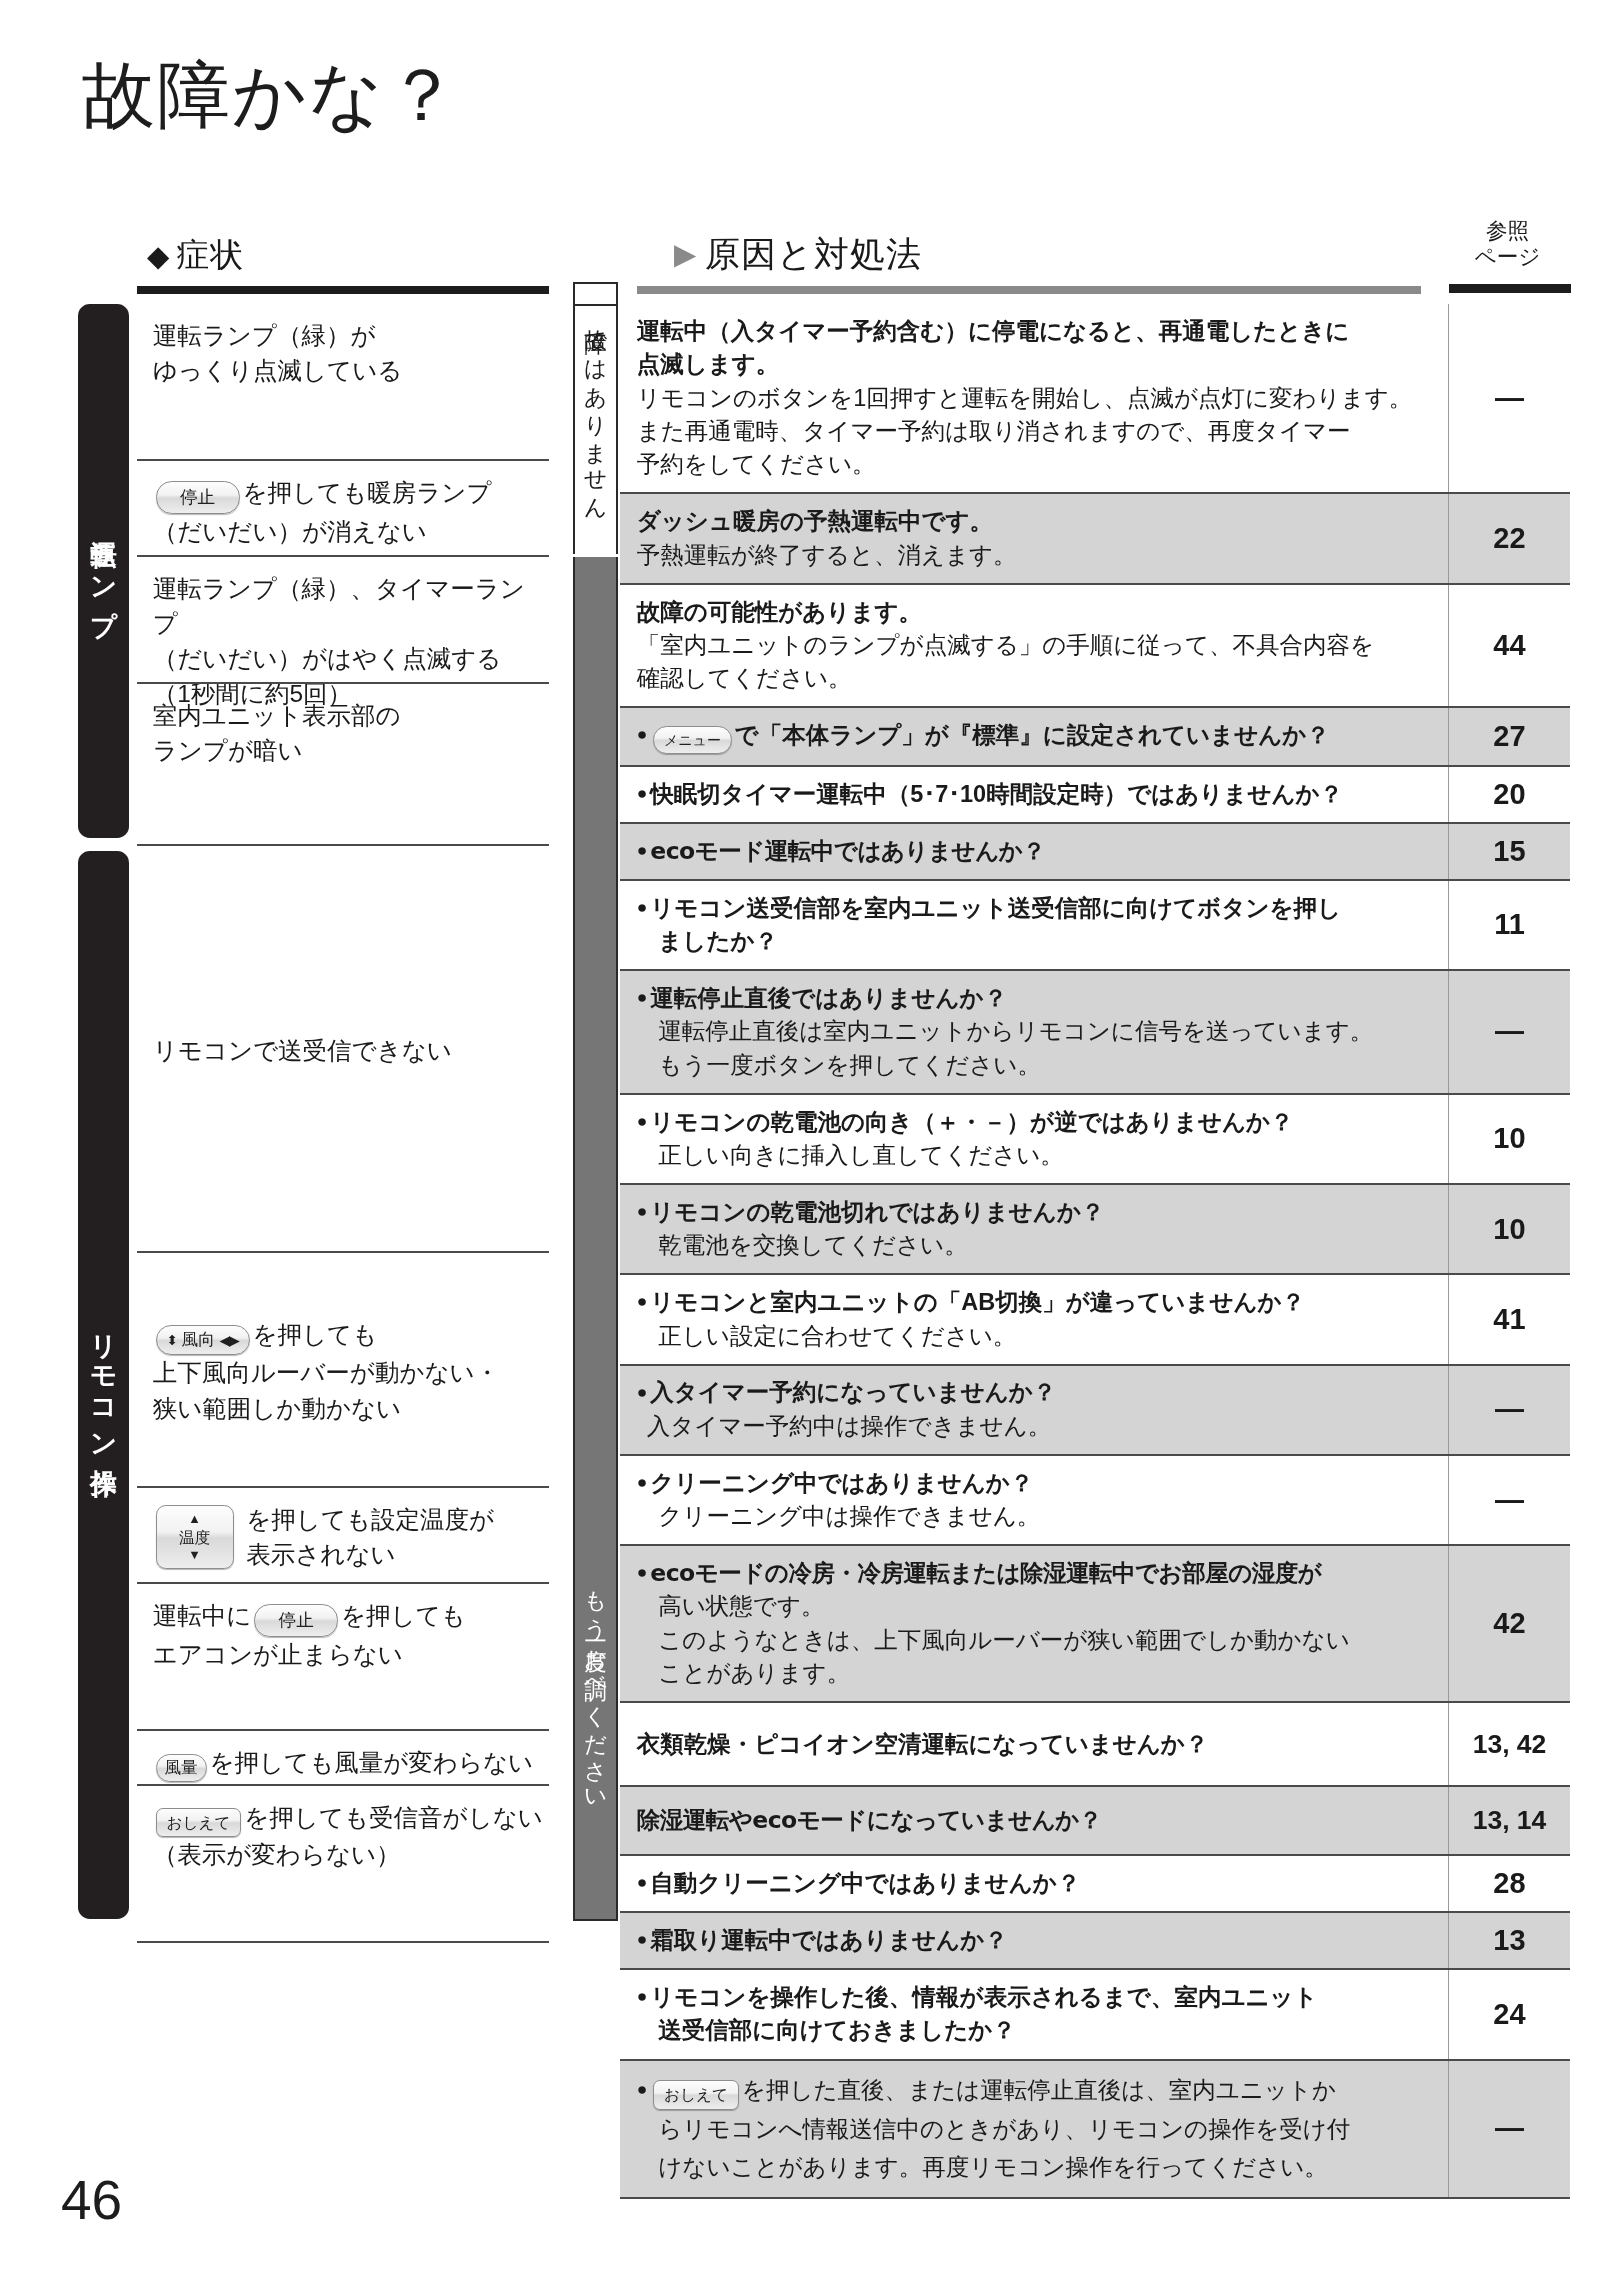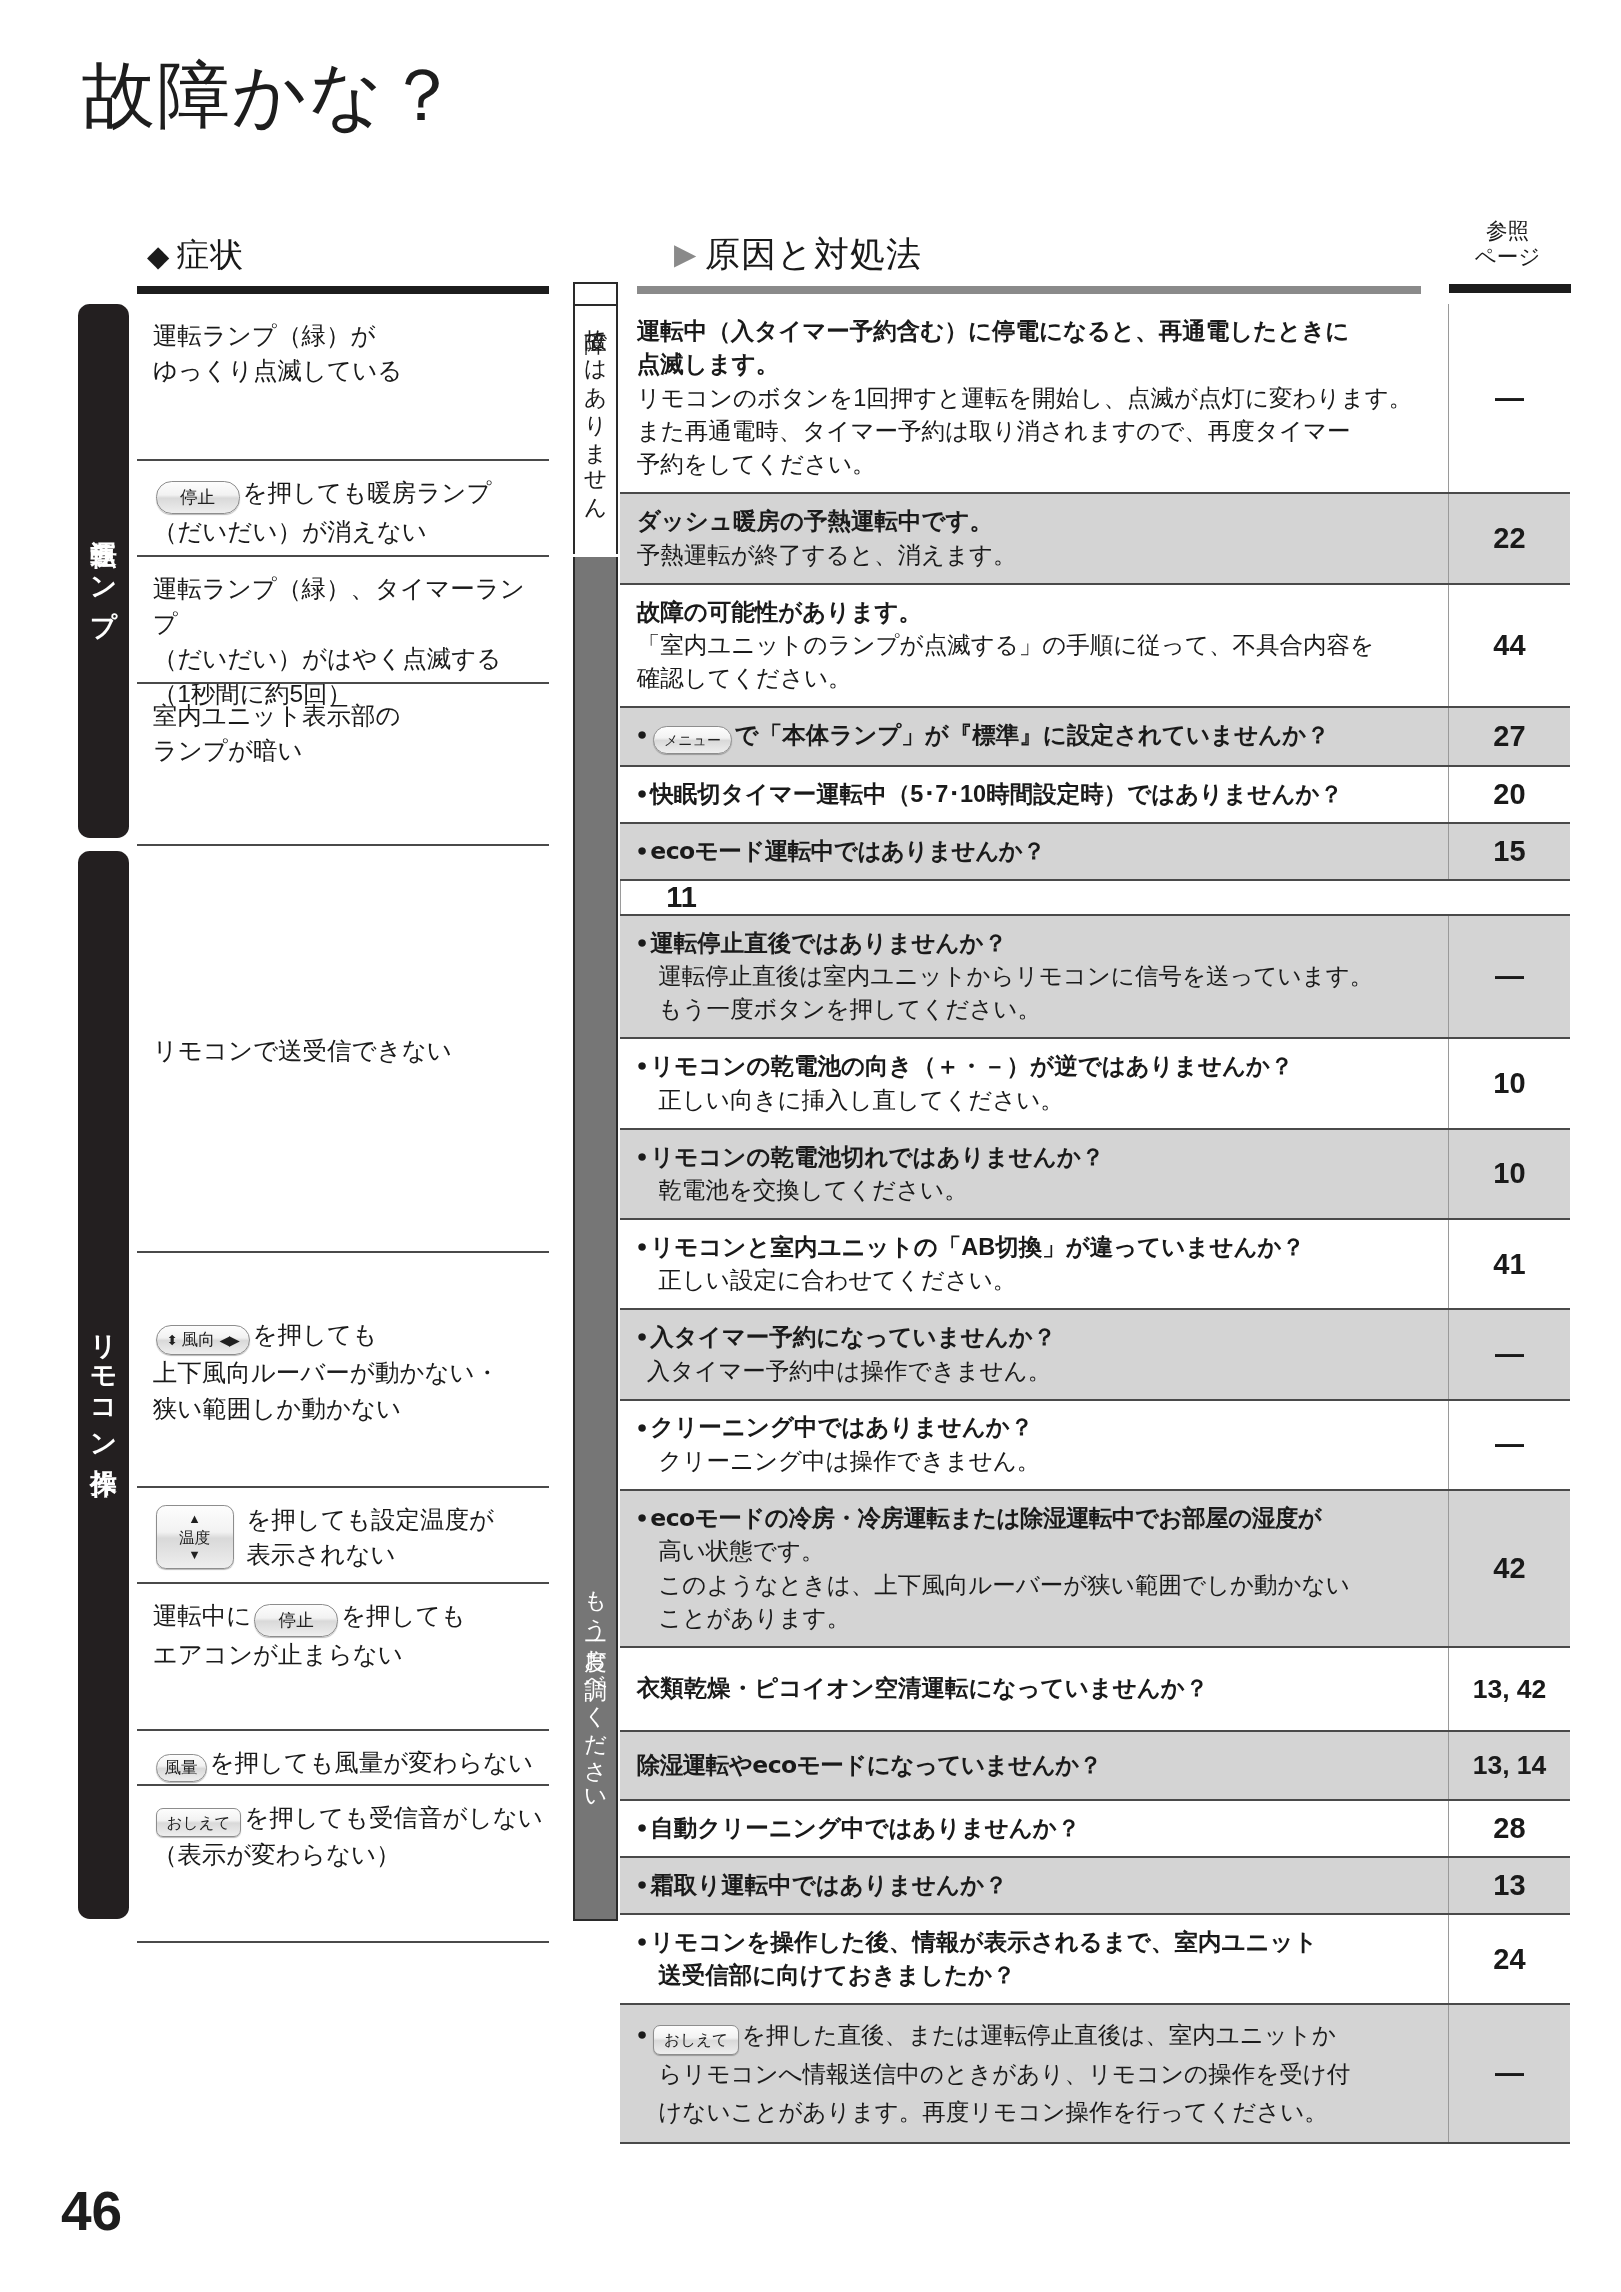--- a/index.html
+++ b/index.html
@@ -174,21 +174,21 @@
     border-radius: 9.8px; font-size: 14.7px;
   }
   .btn.temp .ar { display: block; font-size: 12.7px; line-height: 1; }
   .btn.temp .lb { display: block; font-size: 15.7px; margin: 3.9px 0; }
   .ud { font-size: 13.7px; letter-spacing: -1px; }
   .lr { font-size: 13.7px; letter-spacing: -1px; }
 
   
   .folio {
     position: absolute; left: 61px; top: 2168px;
-    font-size: 55px; font-weight: 700; color: #1d1d1d; margin-top: 11px;
+    font-size: 55px; font-weight: 400; color: #1d1d1d;
   }
 </style>
 </head>
 <body>
 
 <div class="page">
 
   <div class="page-title">故障かな？</div>
 
   <div class="hdr-symptom">
@@ -326,20 +326,24 @@
     </div>
 
     <div class="crow shade">
       <div class="ctext">
         <span class="bul">●</span><span class="b1 eco">ecoモード運転中ではありませんか？</span>
       </div>
       <div class="cpage">15</div>
     </div>
 
     <div class="crow">
+      <div class="ctext">
+        <span class="bul">●</span><span class="b1">リモコン送受信部を室内ユニット送受信部に向けてボタンを押し</span>
+        <span class="b1 sub" style="margin-left:21.6px">ましたか？</span>
+      </div>
       <div class="cpage">11</div>
     </div>
 
     <div class="crow shade">
       <div class="ctext">
         <span class="bul">●</span><span class="b1">運転停止直後ではありませんか？</span>
         <span class="sub" style="margin-left:21.6px">運転停止直後は室内ユニットからリモコンに信号を送っています。</span>
         <span class="sub" style="margin-left:21.6px">もう一度ボタンを押してください。</span>
       </div>
       <div class="cpage">—</div>

